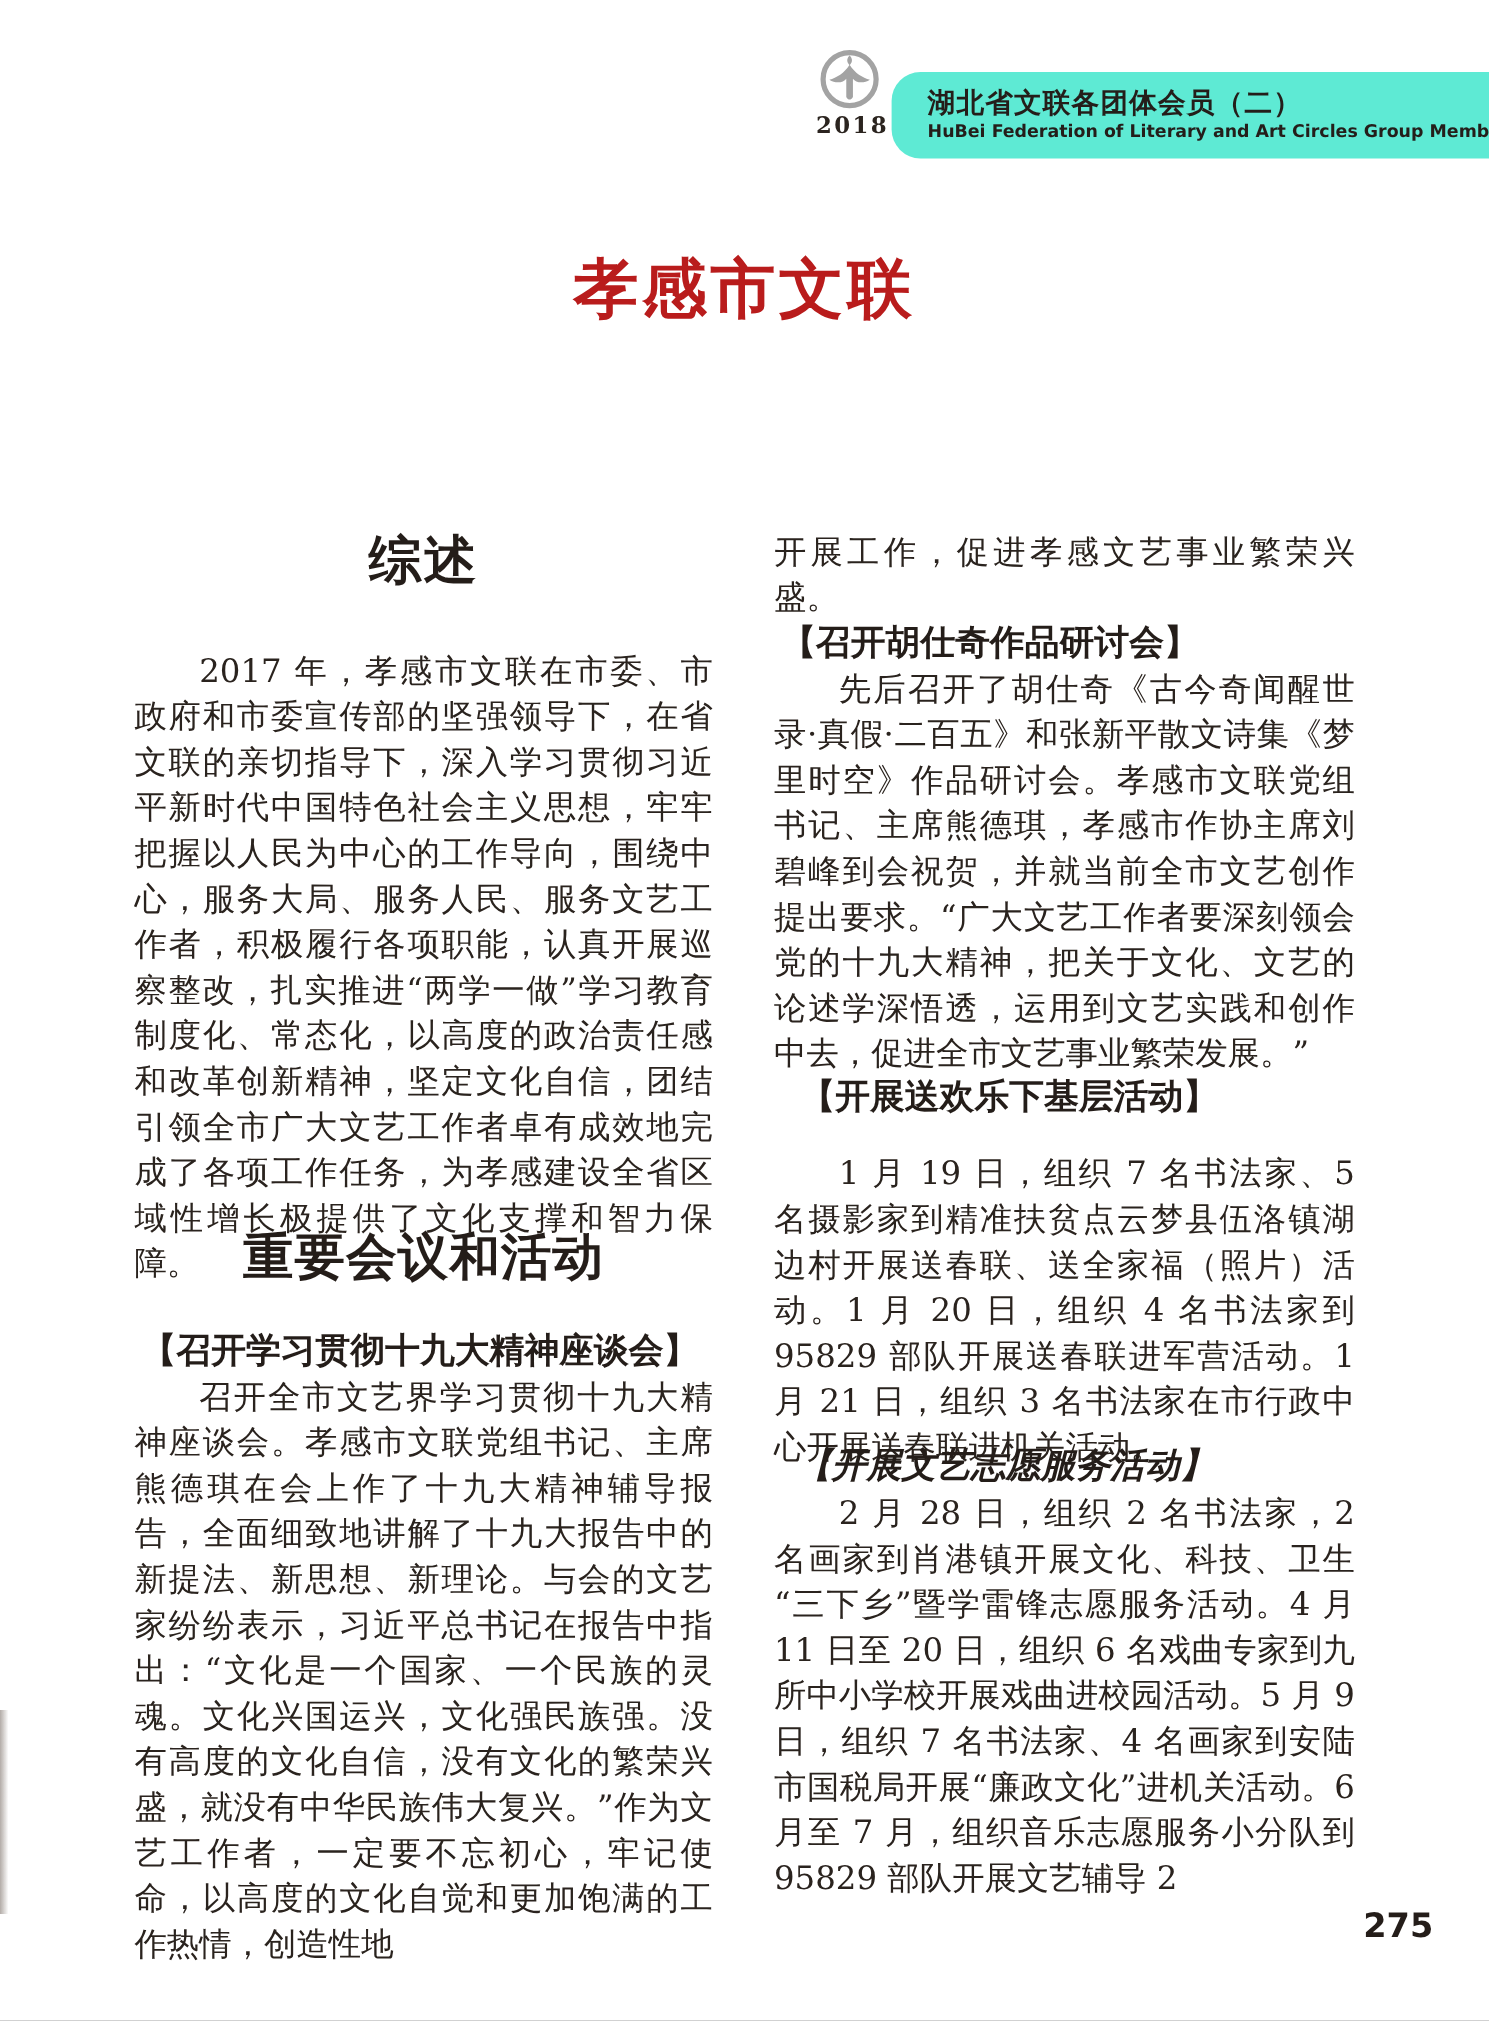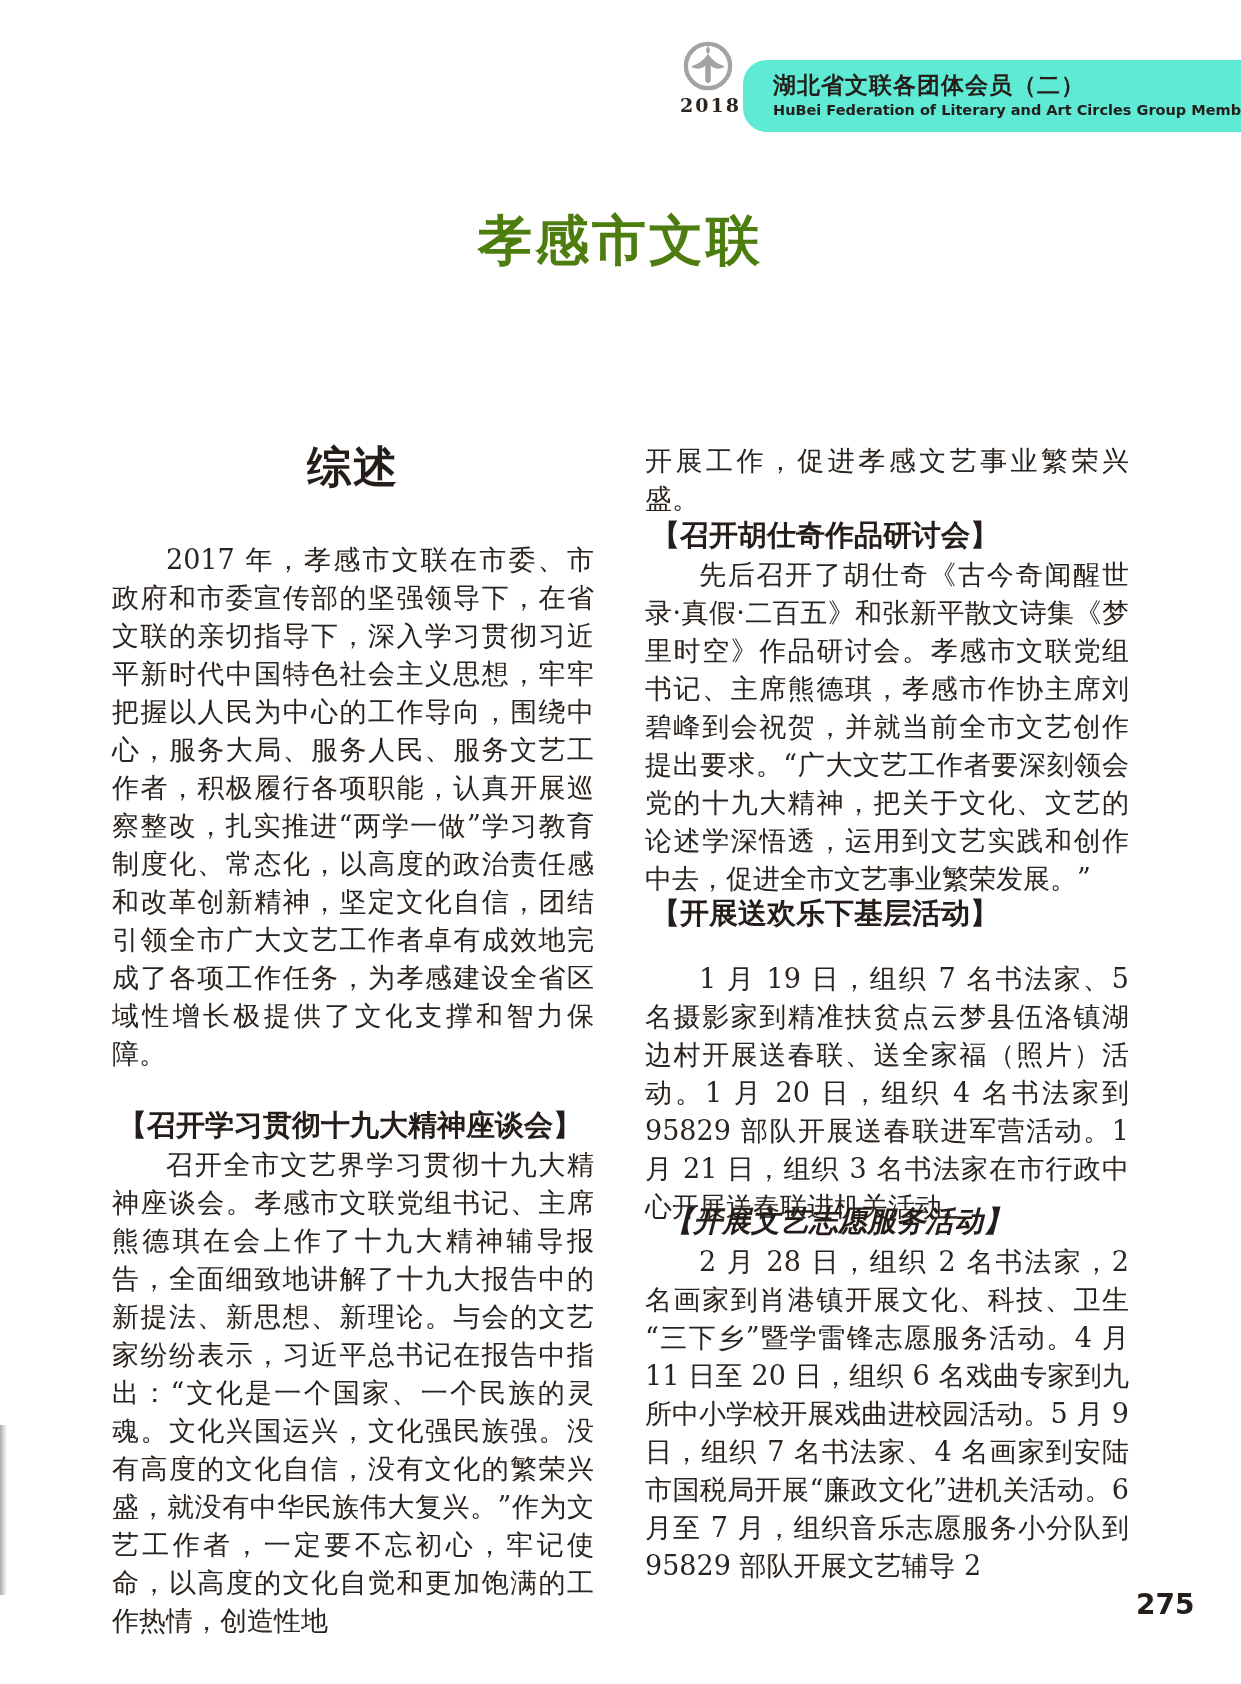--- a/index.html
+++ b/index.html
@@ -34,21 +34,21 @@
     position:absolute;left:30px;top:42px;
     font-family:"DejaVu Sans","Liberation Sans",sans-serif;
     font-weight:bold;font-size:14.5px;color:#241e1a;
     white-space:nowrap;
   }
   
   .article-title{
     position:absolute;left:0;top:205px;width:100%;
     text-align:center;
     font-family:"DejaVu Serif","Liberation Serif",serif;
-    font-weight:bold;font-size:54px;letter-spacing:3px;color:#4d7c0f;
+    font-weight:bold;font-size:54px;letter-spacing:3px;color:#b91c1c;
   }
   
   .h-center-sm{
     position:absolute;text-align:center;
     font-family:"DejaVu Sans","Liberation Sans",sans-serif;
     font-weight:bold;color:#241d19;
   }
   .overview-heading{left:112px;top:438px;width:482px;font-size:44px;letter-spacing:2px;}
   .events-heading{left:112px;top:1020px;width:482px;font-size:42px;letter-spacing:1px;}
   .sub-heading{
@@ -98,32 +98,33 @@
     <div class="band-title-zh">湖北省文联各团体会员（二）</div>
     <div class="band-title-en">HuBei Federation of Literary and Art Circles Group Members</div>
   </div>
 
   <div class="article-title">孝感市文联</div>
 
   <div class="h-center-sm overview-heading">综述</div>
 
   <div class="body-text indent lc" style="top:541px;">2017 年，孝感市文联在市委、市政府和市委宣传部的坚强领导下，在省文联的亲切指导下，深入学习贯彻习近平新时代中国特色社会主义思想，牢牢把握以人民为中心的工作导向，围绕中心，服务大局、服务人民、服务文艺工作者，积极履行各项职能，认真开展巡察整改，扎实推进“两学一做”学习教育制度化、常态化，以高度的政治责任感和改革创新精神，坚定文化自信，团结引领全市广大文艺工作者卓有成效地完成了各项工作任务，为孝感建设全省区域性增长极提供了文化支撑和智力保障。</div>
 
+  <div class="h-center-sm events-heading">重要会议和活动</div>
 
   <div class="sub-heading" style="left:118px;top:1106px;">【召开学习贯彻十九大精神座谈会】</div>
 
   <div class="body-text indent lc" style="top:1146px;">召开全市文艺界学习贯彻十九大精神座谈会。孝感市文联党组书记、主席熊德琪在会上作了十九大精神辅导报告，全面细致地讲解了十九大报告中的新提法、新思想、新理论。与会的文艺家纷纷表示，习近平总书记在报告中指出：“文化是一个国家、一个民族的灵魂。文化兴国运兴，文化强民族强。没有高度的文化自信，没有文化的繁荣兴盛，就没有中华民族伟大复兴。”作为文艺工作者，一定要不忘初心，牢记使命，以高度的文化自觉和更加饱满的工作热情，创造性地</div>
 
   <div class="body-text rc" style="top:442px;">开展工作，促进孝感文艺事业繁荣兴盛。</div>
 
   <div class="sub-heading" style="left:651px;top:516px;">【召开胡仕奇作品研讨会】</div>
 
   <div class="body-text indent rc" style="top:556px;">先后召开了胡仕奇《古今奇闻醒世录·真假·二百五》和张新平散文诗集《梦里时空》作品研讨会。孝感市文联党组书记、主席熊德琪，孝感市作协主席刘碧峰到会祝贺，并就当前全市文艺创作提出要求。“广大文艺工作者要深刻领会党的十九大精神，把关于文化、文艺的论述学深悟透，运用到文艺实践和创作中去，促进全市文艺事业繁荣发展。”</div>
 
-  <div class="sub-heading" style="left:651px;top:894px;">【开展送欢乐下基层活动】</div>
+  <div class="sub-heading" style="left:667px;top:894px;">【开展送欢乐下基层活动】</div>
 
   <div class="body-text indent rc" style="top:936px;margin-top:24px;">1 月 19 日，组织 7 名书法家、5 名摄影家到精准扶贫点云梦县伍洛镇湖边村开展送春联、送全家福（照片）活动。1 月 20 日，组织 4 名书法家到 95829 部队开展送春联进军营活动。1 月 21 日，组织 3 名书法家在市行政中心开展送春联进机关活动。</div>
 
   <div class="sub-heading" style="left:664px;top:1202px;font-style:italic;">【开展文艺志愿服务活动】</div>
 
   <div class="body-text indent rc" style="top:1243px;">2 月 28 日，组织 2 名书法家，2 名画家到肖港镇开展文化、科技、卫生“三下乡”暨学雷锋志愿服务活动。4 月 11 日至 20 日，组织 6 名戏曲专家到九所中小学校开展戏曲进校园活动。5 月 9 日，组织 7 名书法家、4 名画家到安陆市国税局开展“廉政文化”进机关活动。6 月至 7 月，组织音乐志愿服务小分队到 95829 部队开展文艺辅导 2</div>
 
   <div class="page-number">275</div>
 
   <div class="scan-artifact"></div>

